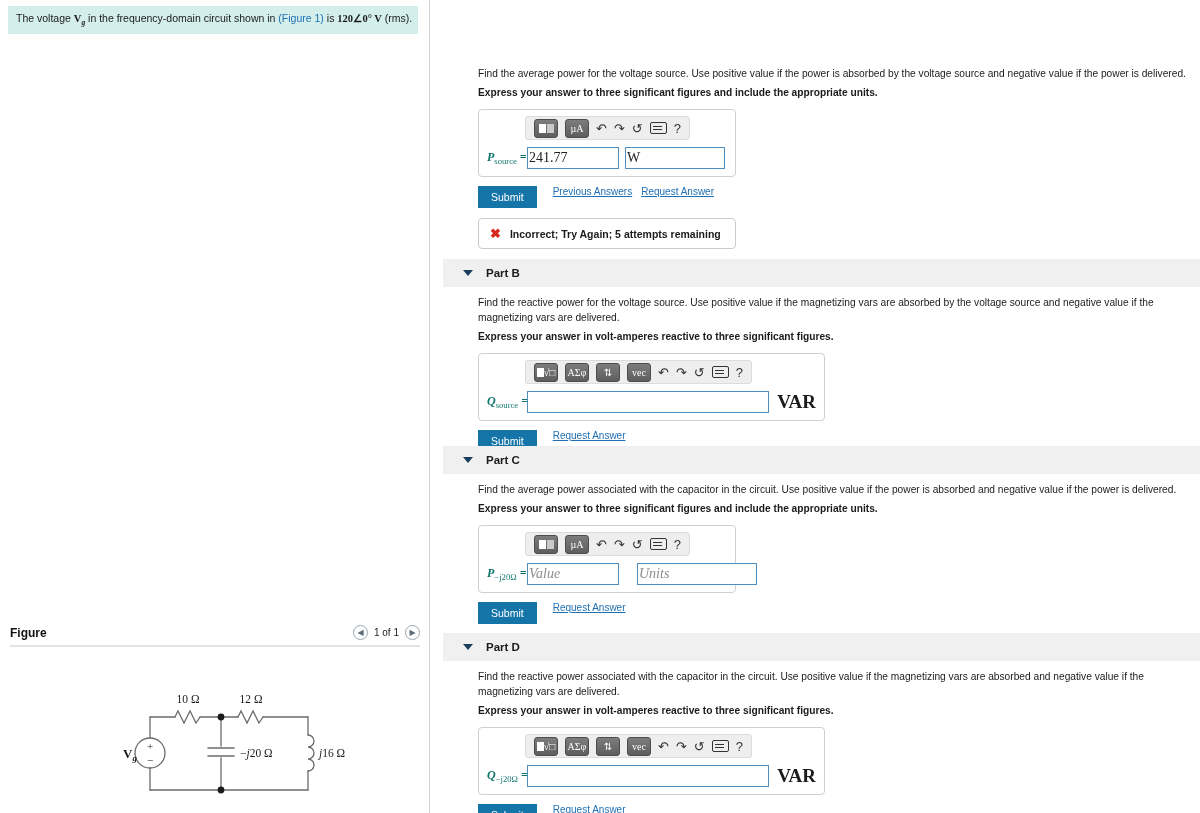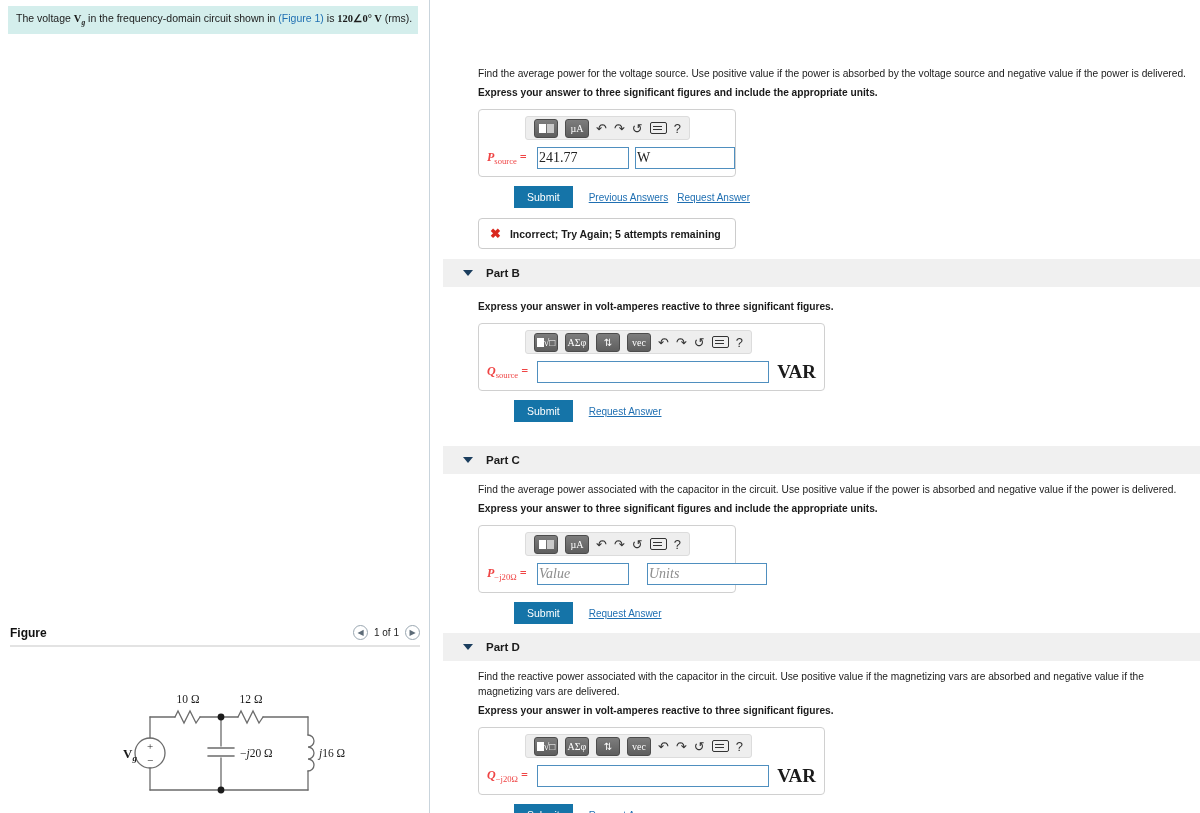--- a/index.html
+++ b/index.html
@@ -91,35 +91,35 @@
     display:inline-block;position:relative;
   }
   .ticon.kb:after{
     content:"";position:absolute;left:2px;top:2.5px;width:9px;height:1.5px;
     background:#333;box-shadow:0 3px 0 #333;
   }
 
   .fieldrow{display:flex;align-items:center;margin-top:7px;}
   .flabel{
     font-family:"Liberation Serif",serif;font-style:italic;font-weight:bold;
-    font-size:12px;color:#ef4444;width:36px;text-align:right;margin-right:14px;
+    font-size:12px;color:#0f766e;width:36px;text-align:right;margin-right:4px;
     white-space:nowrap;
   }
   .inp{
     border:1px solid #4f8fbf;background:#fff;height:22px;
     font-family:"Liberation Serif",serif;font-size:14px;color:#222;
     padding:0 1px;box-sizing:border-box;outline:none;
   }
   .inp::placeholder{color:#8d8d8d;font-style:italic;}
   .unitlabel{
     font-family:"Liberation Serif",serif;font-weight:bold;font-size:19px;
     margin-left:8px;color:#1b1b1b;
   }
 
-  .actions{display:flex;align-items:center;margin-top:9px;margin-left:36px;}
+  .actions{display:flex;align-items:flex-start;margin-top:9px;}
   .submit-btn{
     background:#1574a8;color:#fff;border:none;
     font-family:"Liberation Sans",sans-serif;font-size:10.5px;
     padding:5px 13px;cursor:pointer;
   }
   .link{
     color:#1f6fb2;text-decoration:underline;font-size:10px;margin-left:16px;cursor:pointer;
   }
 
   .feedback{
@@ -236,20 +236,21 @@
         <span class="xmark">✖</span>
         <span>Incorrect; Try Again; 5 attempts remaining</span>
       </div>
     </div>
 
     <div class="part-header" style="top:259px;">
       <div class="caret"></div>
       <div class="part-label">Part B</div>
     </div>
     <div class="part-body" style="top:295px;">
+      <div class="qline">Find the reactive power for the voltage source. Use positive value if the magnetizing vars are absorbed by the voltage source and negative value if the magnetizing vars are delivered.</div>
       <div class="qline b" style="margin-top:4px">Express your answer in volt-amperes reactive to three significant figures.</div>
 
       <div class="ansbox" style="margin-top:9px;width:347px;">
         <div class="mathbar">
           <div class="mkey"><span class="wsq"></span>√□</div>
           <div class="mkey">ΑΣφ</div>
           <div class="mkey">⇅</div>
           <div class="mkey">vec</div>
           <div class="ticon">↶</div>
           <div class="ticon">↷</div>

